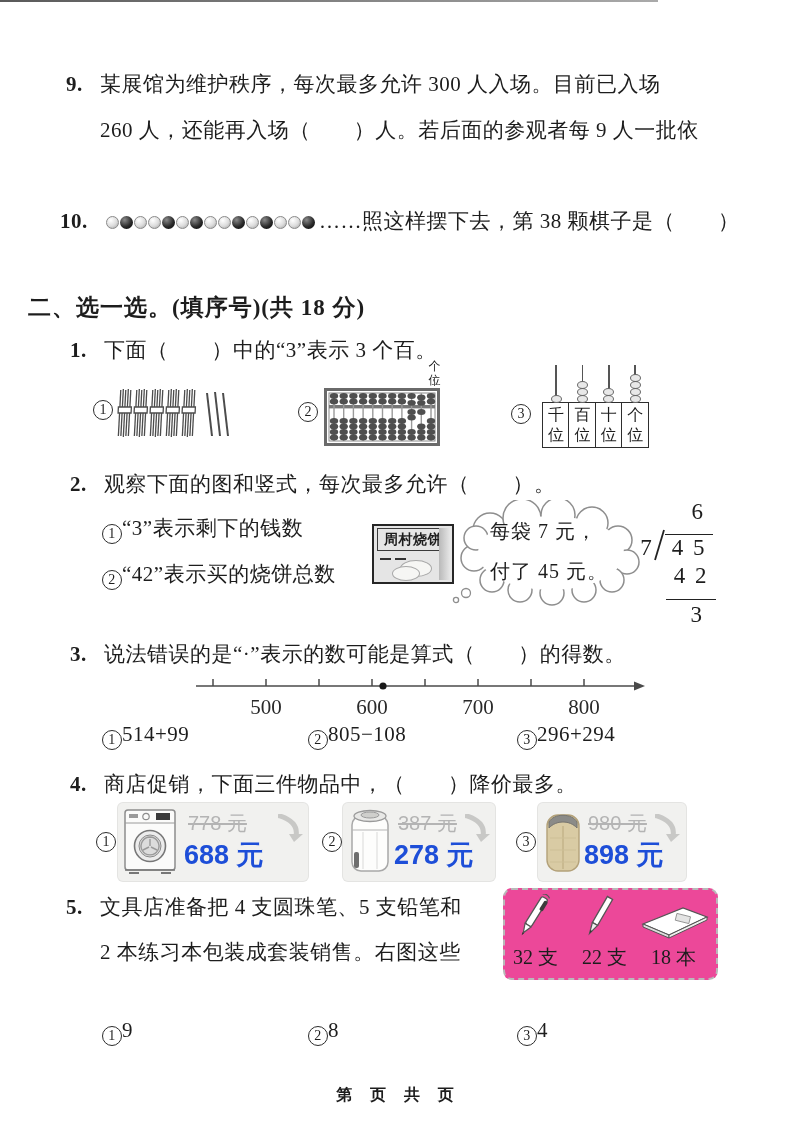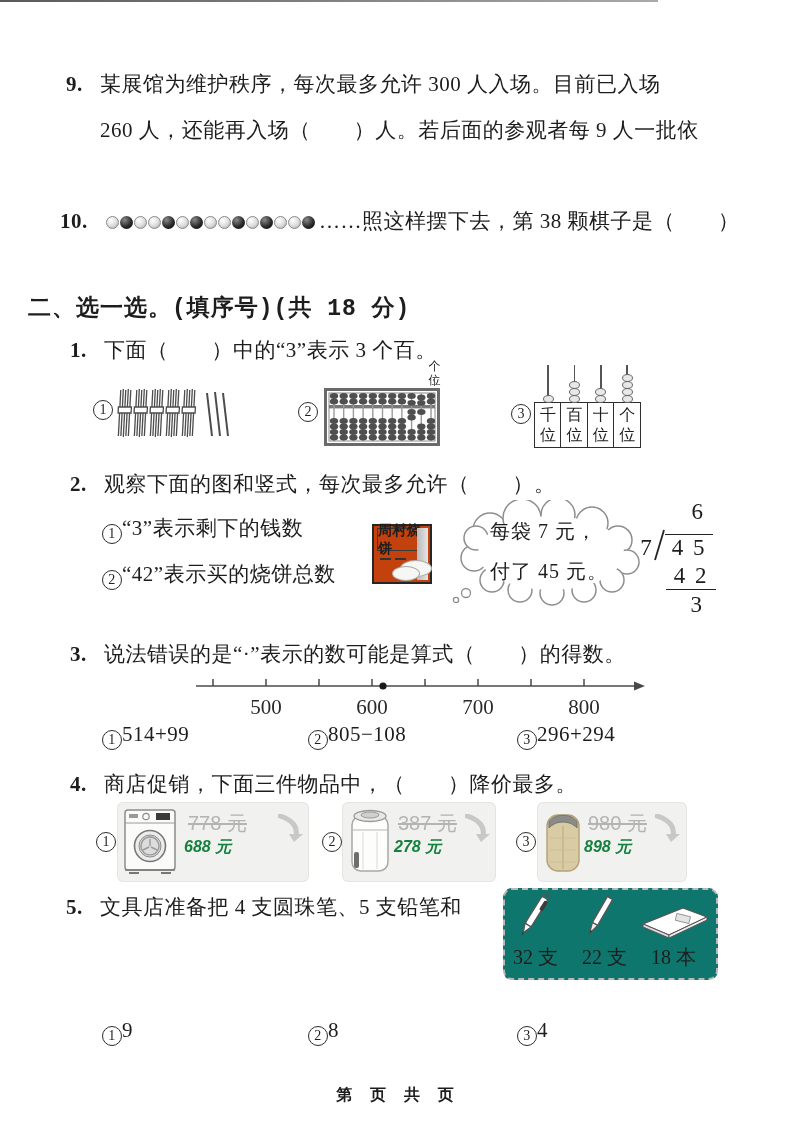--- a/index.html
+++ b/index.html
@@ -8,79 +8,79 @@
     position:relative; width:793px; height:1122px; margin:0 auto;
     background:#fff; overflow:hidden; color:#1d1d1d;
     font-family:"Liberation Serif", serif;
   }
   .scanline { position:absolute; top:0; left:0; width:658px; height:2px;
     background:linear-gradient(to right,#3c3c3c,#9b9b9b); opacity:.85; }
   .line { position:absolute; font-size:21px; white-space:pre; letter-spacing:.5px; }
   .qnum { display:inline-block; font-weight:bold; }
   .qnum.w9 { min-width:34px; } .qnum.w10 { min-width:44px; }
   .sec-title { position:absolute; left:28px; top:292px; font-size:23px; font-weight:bold;
-    font-family:Liberation Mono, monospace; letter-spacing:1px; }
+    font-family:Liberation Serif, serif; letter-spacing:1px; }
   .cnum { display:inline-flex; width:20px; height:20px; border:1.6px solid #2c2c2c;
     border-radius:50%; align-items:center; justify-content:center;
     font-size:14px; line-height:1; vertical-align:-3px; background:#fff; }
   .cnum.abs { position:absolute; }
   
   .stones { display:inline-flex; align-items:center; vertical-align:-1px; margin:0 3px 0 2px; }
   .stone { width:13px; height:13px; border-radius:50%; display:inline-block; margin-right:1px; }
   .stone.light { background:radial-gradient(circle at 35% 30%, #ffffff 0%, #dcdcdc 55%, #9f9f9f 100%);
     border:.5px solid #8a8a8a; }
   .stone.dark { background:radial-gradient(circle at 35% 30%, #8a8a8a 0%, #2b2b2b 55%, #000 100%); }
   
   .pv-wrap { position:absolute; left:534px; top:402px; display:flex; }
   .pv-col { position:relative; width:28px; height:46px; border:1.6px solid #2e2e2e;
     margin-left:-1.6px; background:#fff; display:flex; align-items:center; justify-content:center; }
-  .pv-col:first-child { margin-left:0; }
+  .pv-col:first-child { margin-left:8px; }
   .pv-label { width:1.1em; text-align:center; font-size:16px; line-height:1.25; }
   .pv-rod { position:absolute; bottom:100%; left:calc(50% - .8px); width:1.6px; height:38px; background:#555; }
   .pv-beads { position:absolute; bottom:100%; left:0; right:0; display:flex;
     flex-direction:column-reverse; align-items:center; z-index:2; }
   .pvbead { width:11px; height:8px; border-radius:50%; background:#e8e8e8;
     border:1.1px solid #666; margin-top:-1px; }
   .unit-label { position:absolute; font-size:12px; width:1.1em; line-height:1.15; text-align:center; }
   .unit-tick { position:absolute; width:1px; height:9px; background:#555; }
   
-  .sign { position:absolute; left:372px; top:524px; width:60px; height:60px;
-    border:2px solid #262626; background:#c2410c; }
+  .sign { position:absolute; left:372px; top:524px; width:82px; height:60px;
+    border:2px solid #262626; background:#e5e5e5; }
   .sign-shade { position:absolute; right:2px; top:2px; bottom:2px; width:11px;
     background:linear-gradient(to right,#b9b9b9,#e6e6e6); }
   .sign-head { margin:2px 3px 0 3px; height:23px; border:1px solid #3a3a3a;
     display:flex; align-items:center; justify-content:center;
     font-size:14px; font-weight:bold; letter-spacing:.5px; }
   .sign-dash { position:absolute; border-top:2px solid #333; width:11px; }
   .cake { position:absolute; border:1px solid #a8a8a8; border-radius:50%;
     background:#f6f6f4; }
   
   .bubble-text { position:absolute; font-size:20px; letter-spacing:1px; white-space:pre; }
   
   .dv { position:absolute; left:638px; top:499px; font-size:23px; }
   .dv-row { height:30px; }
   .dv-q { margin-left:28px; width:48px; text-align:right; padding-right:11px; }
   .dv-main { display:flex; align-items:flex-end; height:32px; }
   .dv-divisor { width:16px; text-align:center; }
   .dv-dividend { width:48px; text-align:center; border-top:1.8px solid #222;
     white-space:pre; letter-spacing:2px; }
   .dv-prod { margin-left:28px; width:50px; text-align:center; border-bottom:1.8px solid #222;
-    white-space:pre; letter-spacing:2px; padding-bottom:0; margin-top:2px; }
+    white-space:pre; letter-spacing:2px; padding-bottom:10px; margin-top:2px; }
   .dv-rem { margin-left:28px; width:46px; text-align:right; padding-right:10px; margin-top:2px; }
   
   .pcard { position:absolute; height:78px; background:#f1f1ef; border-radius:5px;
     box-shadow:0 0 0 1px #e4e4e2; }
   .oldp { position:absolute; font-size:20px; color:#b4b4b4; text-decoration:line-through;
     white-space:pre; font-family:"Liberation Sans", sans-serif; }
-  .newp { position:absolute; font-size:16px; font-weight:bold; color:#15803d;
-    white-space:pre; font-family:"Liberation Sans", sans-serif;font-style:italic; }
+  .newp { position:absolute; font-size:27px; font-weight:bold; color:#1d4ed8;
+    white-space:pre; font-family:"Liberation Sans", sans-serif; }
   .swoosh { position:absolute; }
   
   .kit { position:absolute; left:503px; top:888px; width:215px; height:92px;
-    border:2px dashed #b9b9b9; border-radius:9px; background:#0f766e; }
+    border:2px dashed #b9b9b9; border-radius:9px; background:#ec4899; }
   .kit-count { position:absolute; top:54px; font-size:20px; white-space:pre; }
   .footer { position:absolute; top:1085px; left:0; width:100%; text-align:center;
     font-size:16px; font-weight:bold; letter-spacing:3px; white-space:pre;
     font-family:"Liberation Sans", sans-serif; }
   svg { display:block; }
 </style>
 </head>
 <body>
 
 <div class="page">
@@ -424,20 +424,21 @@
     <path d="M6,32 h26 M6,44 h26 M6,56 h26" stroke="#cdbf96" stroke-width="1"></path>
   </svg>
   <div class="oldp" style="left:588px; top:810px">980 元</div>
   <svg class="swoosh" style="left:655px; top:814px" width="26" height="28" viewBox="0 0 26 28">
       <path d="M2,2 C14,6 20,12 18,22" fill="none" stroke="#c8c8c6" stroke-width="5" stroke-linecap="round"></path>
       <polygon points="11,20 25,20 16,28" fill="#c8c8c6"></polygon>
     </svg>
   <div class="newp" style="left:584px; top:837px">898 元</div>
 
   <div class="line" style="left:66px; top:893px"><span class="qnum w9">5.</span><span>文具店准备把 4 支圆珠笔、5 支铅笔和</span></div>
+  <div class="line" style="left:100px; top:938px">2 本练习本包装成套装销售。右图这些</div>
 
   <div class="kit">
     <svg style="position:absolute; left:10px; top:4px" width="195" height="50" viewBox="0 0 195 50">
       <g transform="translate(30,4) rotate(32)">
         <rect x="-3.5" y="0" width="7" height="32" rx="2" fill="#fff" stroke="#555" stroke-width="1.3"></rect>
         <rect x="1" y="2" width="4" height="11" rx="1.5" fill="#3c3c3c"></rect>
         <path d="M-3.5,32 L0,41 L3.5,32 Z" fill="#fff" stroke="#555" stroke-width="1.2"></path>
         <path d="M-1,41 L0,44 L1,41 Z" fill="#333"></path>
         <path d="M-4,-2 a5,4 0 0 1 8,0" fill="none" stroke="#555" stroke-width="1.2"></path>
       </g>

